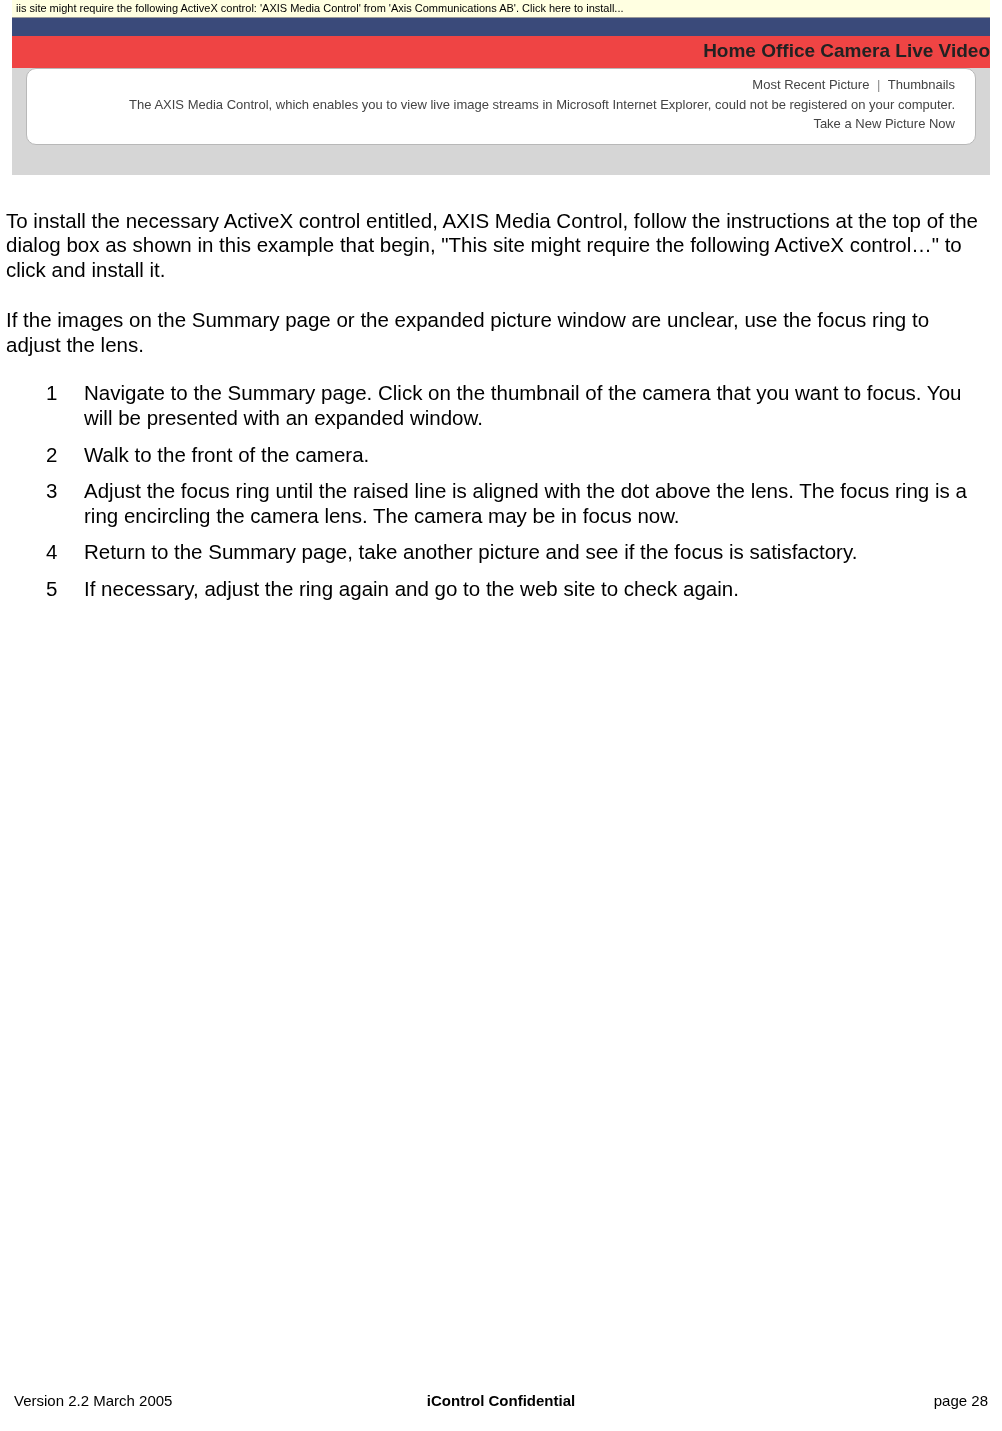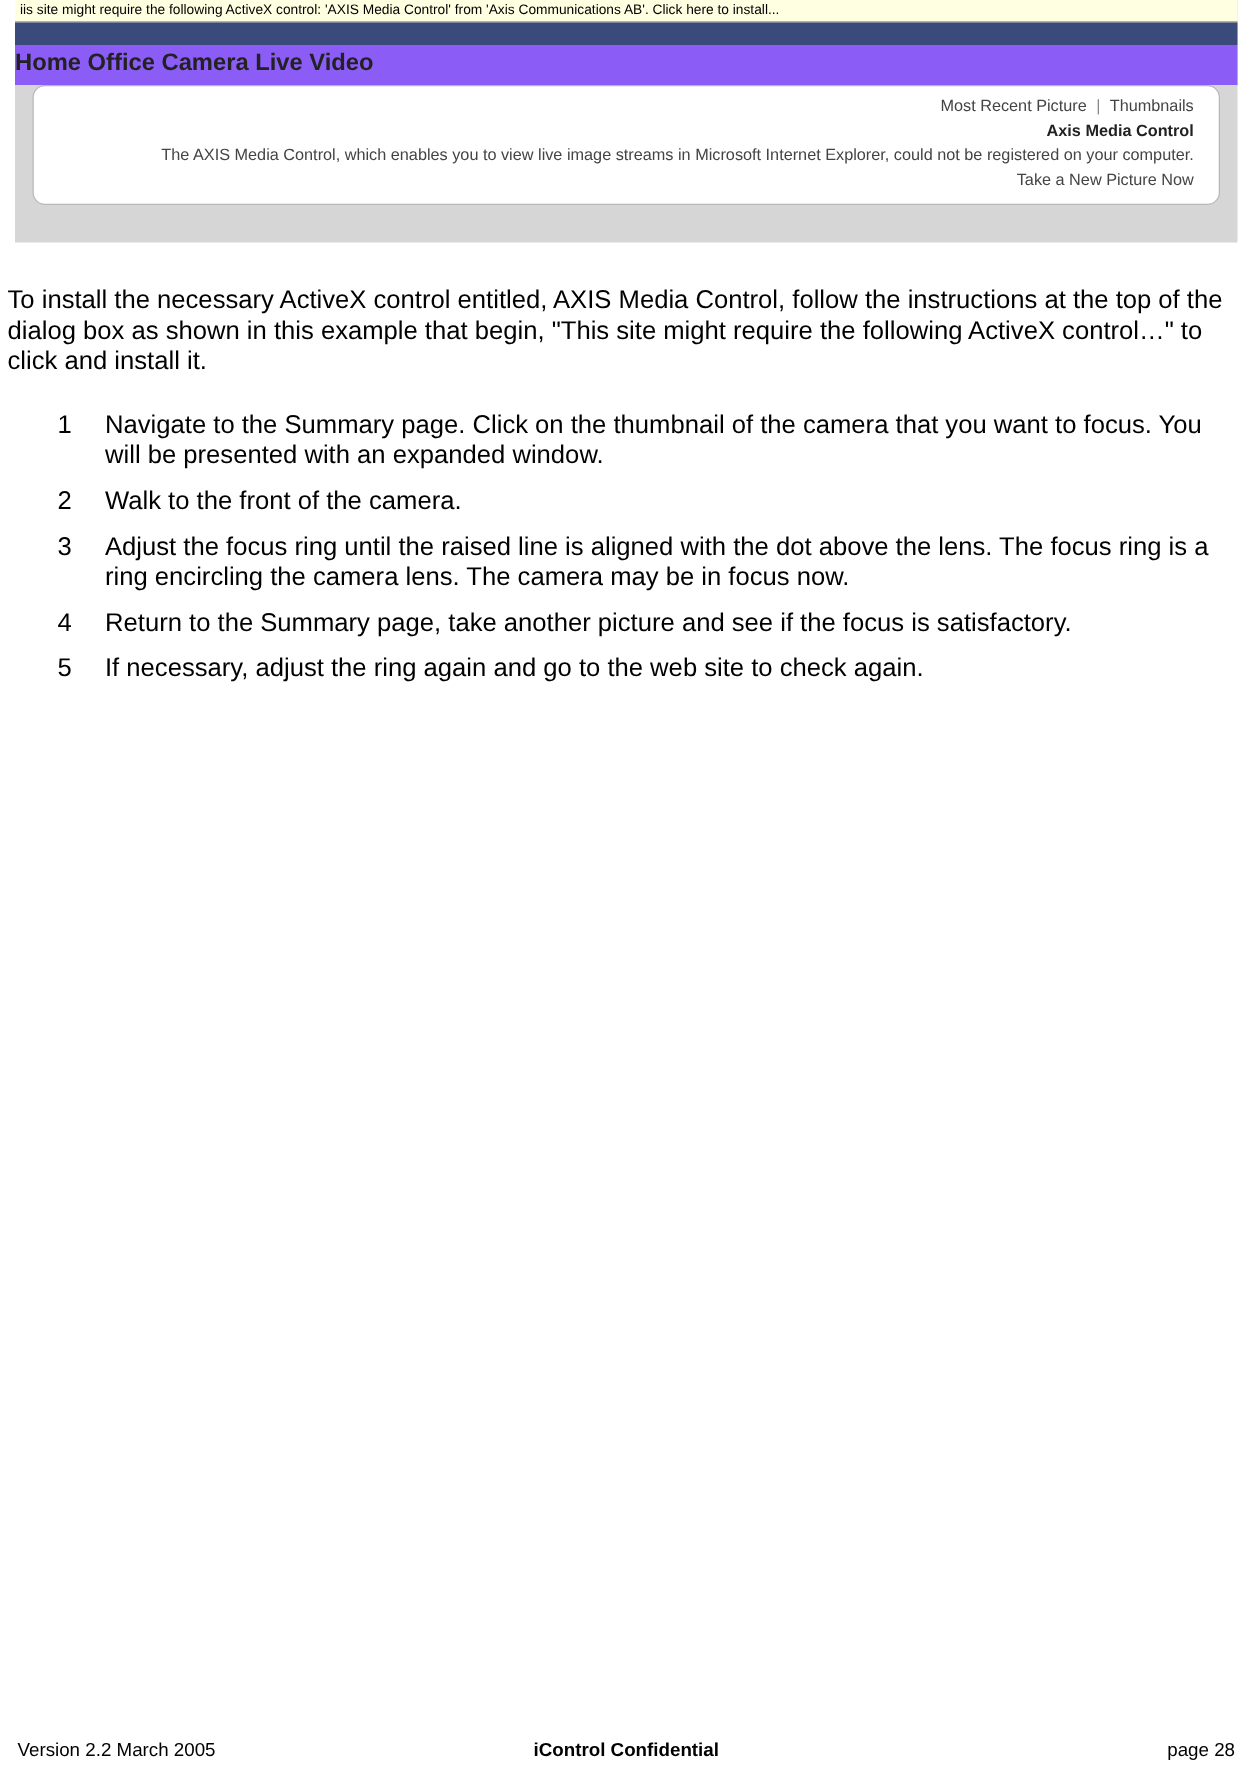--- a/index.html
+++ b/index.html
@@ -23,22 +23,22 @@
       color: #000;
       padding: 2px 4px 3px 4px;
       white-space: nowrap;
       overflow: hidden;
     }
     .blue-bar {
       background: #3a4a7a;
       height: 18px;
     }
     .title-bar {
-      background: #8b5cf6;
-      text-align: left;
+      background: #ef4444;
+      text-align: right;
       padding: 4px 0 6px 0;
     }
     .title-bar-text {
       font-family: Verdana, Arial, sans-serif;
       font-weight: bold;
       font-size: 19px;
       color: #222;
     }
     .white-panel {
       background: #ffffff;
@@ -121,29 +121,29 @@
   <div class="blue-bar"></div>
   <div class="title-bar">
     <span class="title-bar-text">Home Office Camera Live Video</span>
   </div>
   <div class="white-panel">
     <div class="panel-line">
       <span>Most Recent Picture</span>
       <span class="pipe">|</span>
       <span>Thumbnails</span>
     </div>
-    <div class="panel-line panel-bold">Axis Media Control</div>
     <div class="panel-line">The AXIS Media Control, which enables you to view live image streams in Microsoft Internet Explorer, could not be registered on your computer.</div>
     <div class="panel-line">Take a New Picture Now</div>
   </div>
 </div>
 
 <div class="body-content">
   <p class="body-para">To install the necessary ActiveX control entitled, AXIS Media Control, follow the instructions at the top of the dialog box as shown in this example that begin, "This site might require the following ActiveX control…" to click and install it.</p>
 
+  <p class="section-intro">If the images on the Summary page or the expanded picture window are unclear, use the focus ring to adjust the lens.</p>
 
   <div class="num-list">
     <div class="num-item">
       <div class="num">1</div>
       <div class="txt">Navigate to the Summary page.  Click on the thumbnail of the camera that you want to focus.  You will be presented with an expanded window.</div>
     </div>
     <div class="num-item">
       <div class="num">2</div>
       <div class="txt">Walk to the front of the camera.</div>
     </div>

